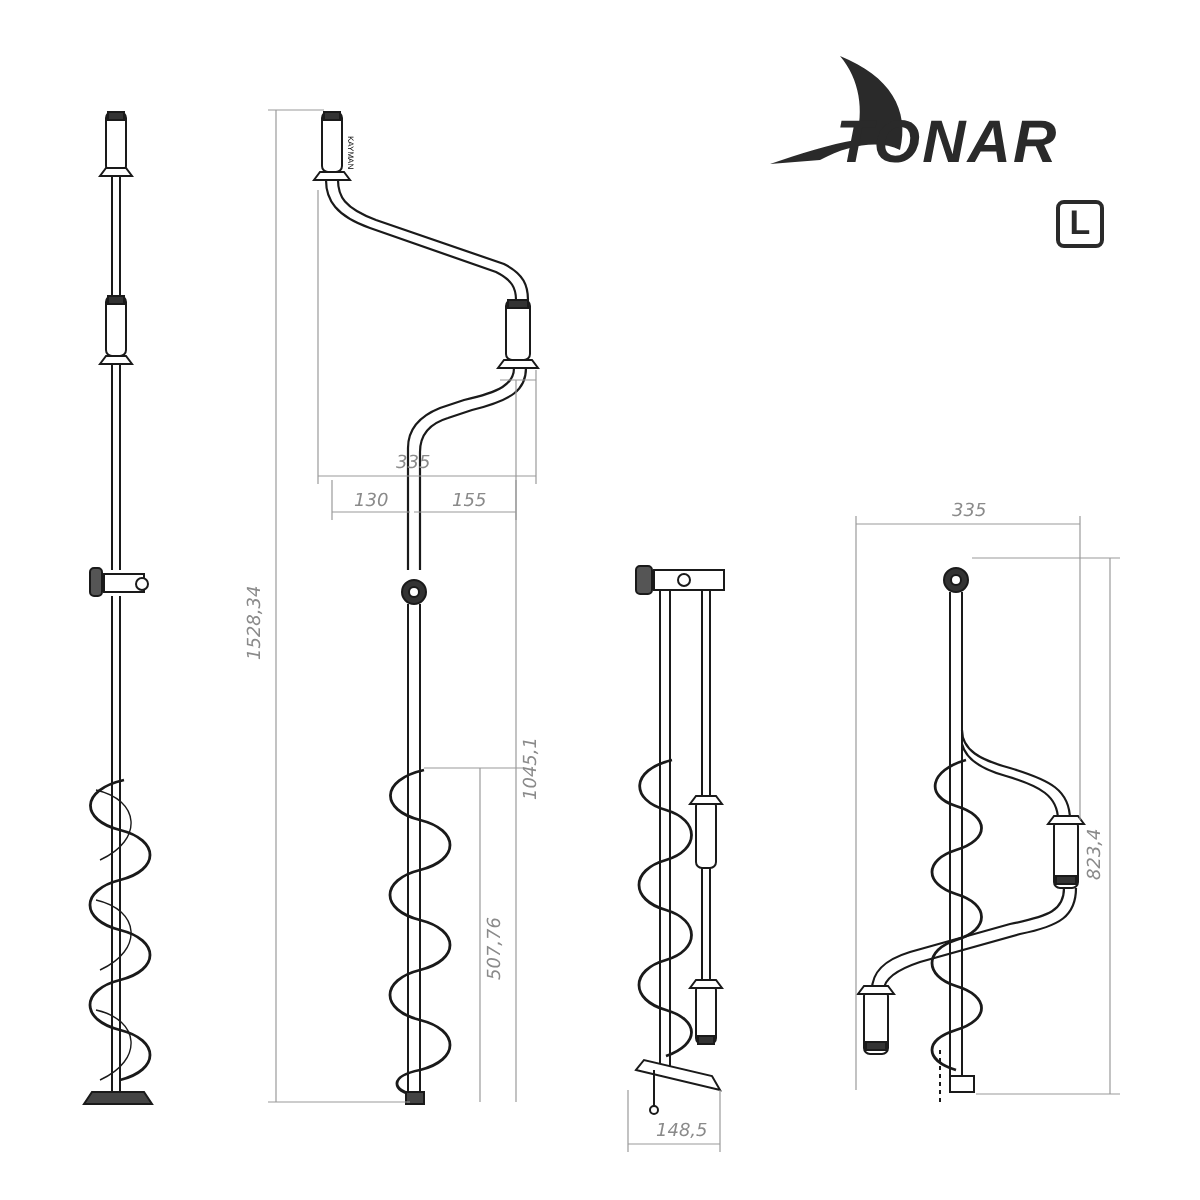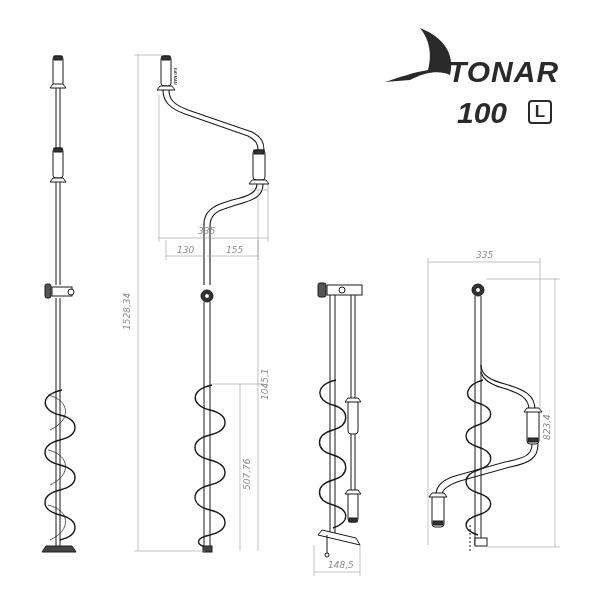--- a/index.html
+++ b/index.html
@@ -1,18 +1,18 @@
 <!DOCTYPE html>
 <html><head>
 <meta charset="utf-8">
 <style>
   html, body { margin: 0; padding: 0; background: #ffffff; }
   body { width: 600px; height: 600px; position: relative; overflow: hidden; font-family: "Liberation Sans", sans-serif; }
   .stage { position: absolute; left: 0; top: 0; width: 600px; height: 600px; }
-  .brand-text { position: absolute; left: 448px; top: 55px; font-family: "Liberation Sans", sans-serif; font-weight: bold; font-style: italic; font-size: 30px; color: #2a2a2a; letter-spacing: 1px; }
+  .brand-text { position: absolute; left: 418px; top: 55px; font-family: "Liberation Sans", sans-serif; font-weight: bold; font-style: italic; font-size: 30px; color: #2a2a2a; letter-spacing: 1px; }
   .model-text { position: absolute; left: 457px; top: 96px; font-family: "Liberation Sans", sans-serif; font-weight: bold; font-style: italic; font-size: 30px; color: #2a2a2a; }
   .model-badge { position: absolute; left: 528px; top: 100px; width: 24px; height: 24px; border: 2px solid #2a2a2a; border-radius: 4px; box-sizing: border-box; font-weight: bold; font-size: 17px; color: #2a2a2a; line-height: 20px; text-align: center; }
   .dim { font-family: "DejaVu Sans", sans-serif; font-style: italic; font-size: 9px; fill: #8a8a8a; }
   svg { position: absolute; left: 0; top: 0; }
 </style>
 </head>
 <body>
 
 <div class="stage">
 
@@ -167,15 +167,14 @@
       <line x1="540" y1="258" x2="540" y2="410"></line>
       <line x1="486" y1="279" x2="560" y2="279"></line>
       <line x1="555" y1="279" x2="555" y2="547"></line>
       <line x1="488" y1="547" x2="560" y2="547"></line>
     </g>
     <text class="dim" x="476" y="258"><tspan>335</tspan></text>
     <text class="dim" x="0" y="0" transform="translate(550 440) rotate(-90)"><tspan>823,4</tspan></text>
   </svg>
 
   <div class="brand-text">TONAR</div>
-  <div class="model-text">100</div>
   <div class="model-badge">L</div>
 </div>
 
 </body></html>

